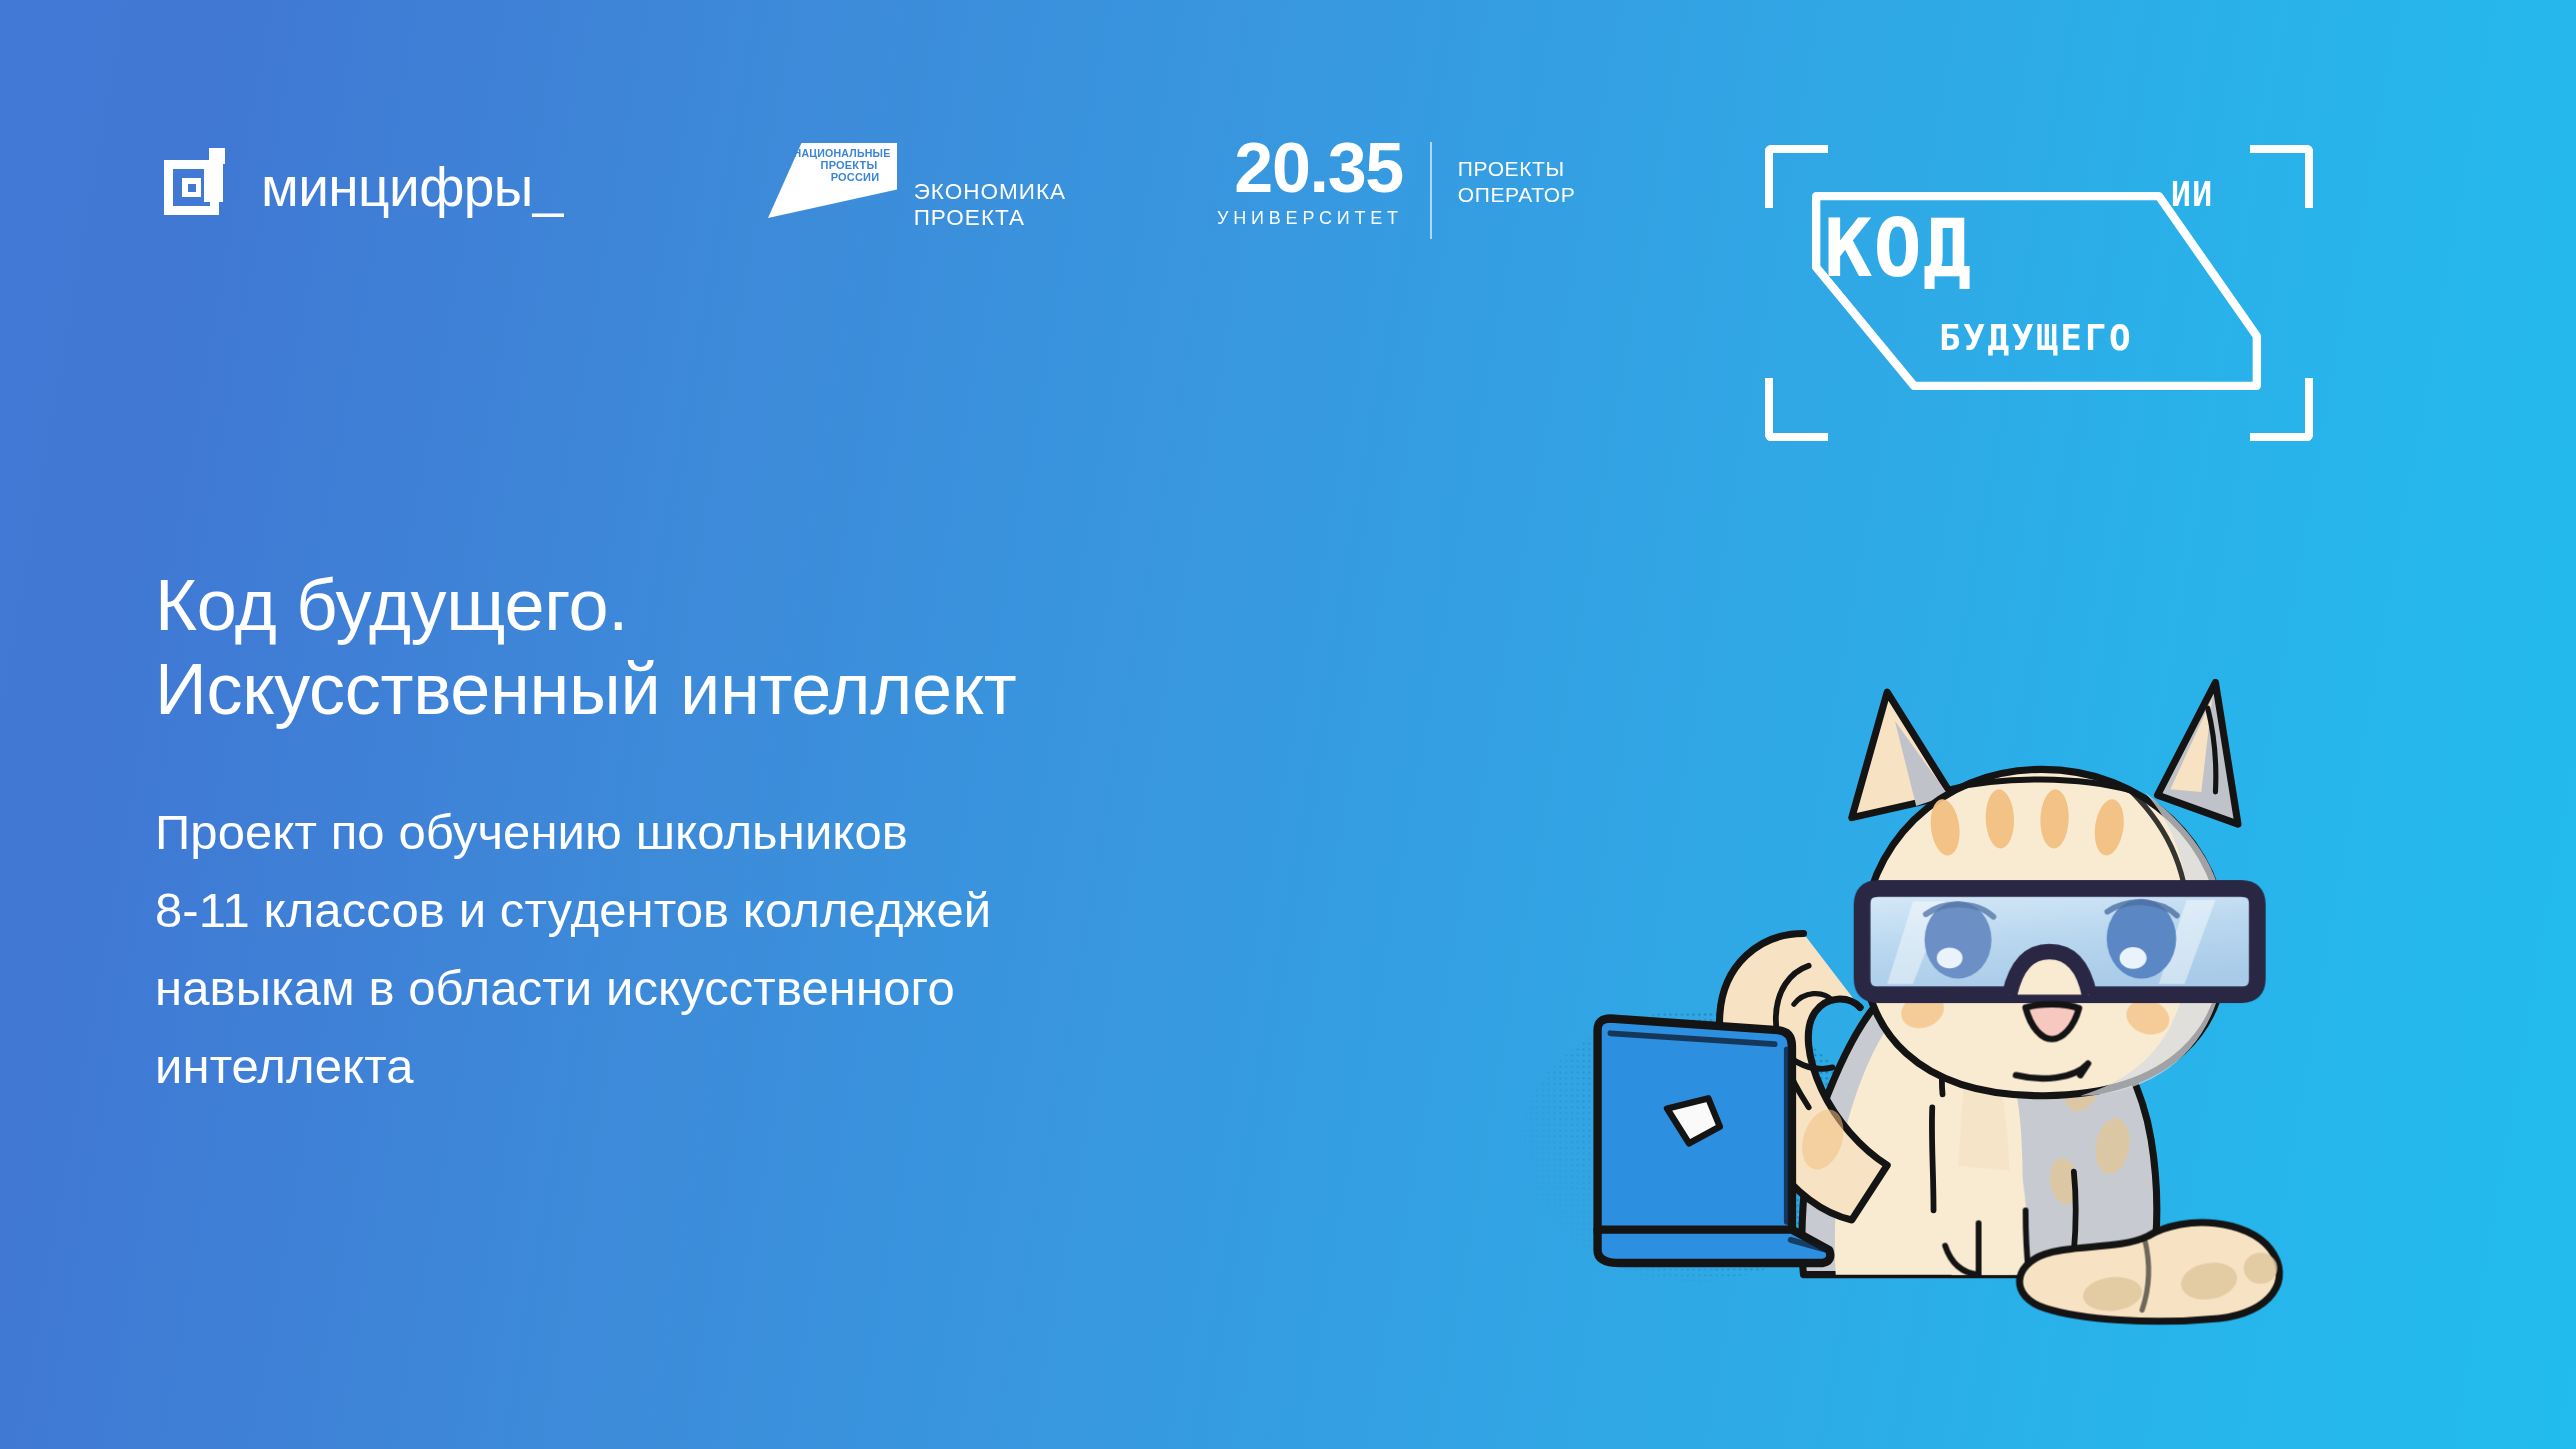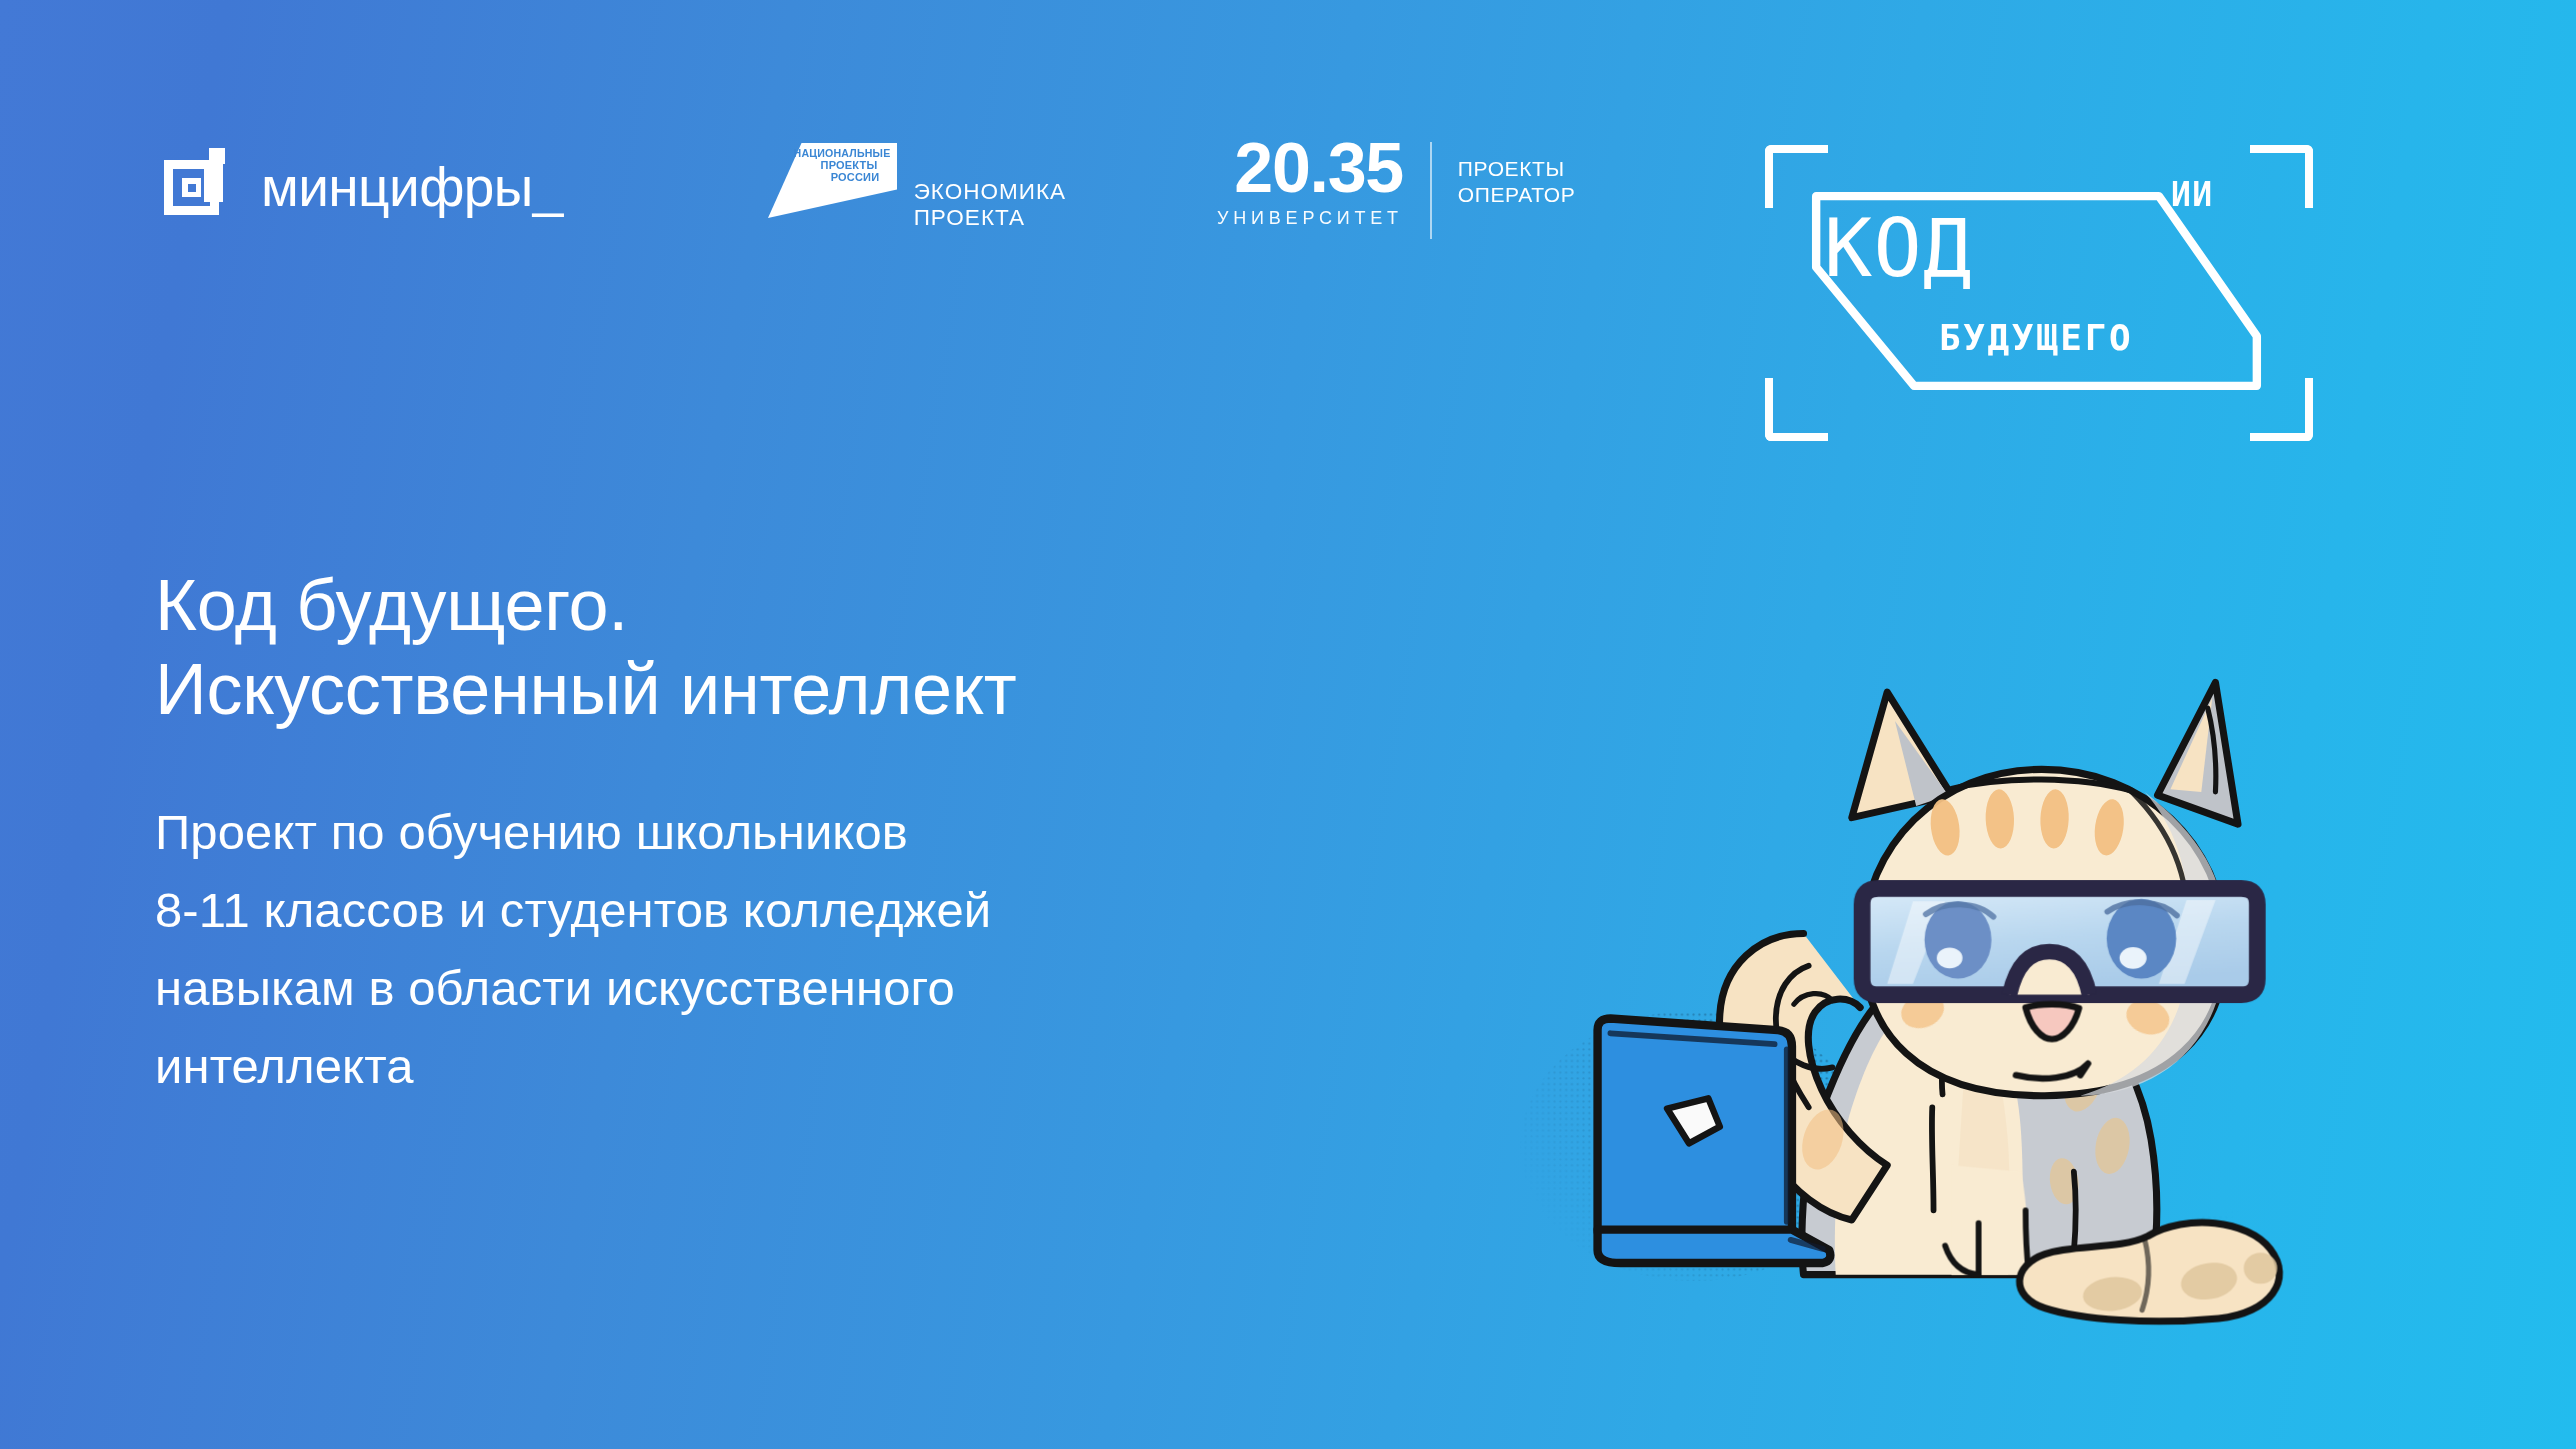--- a/index.html
+++ b/index.html
@@ -51,21 +51,21 @@
 
   
   #kod{position:absolute;left:1765px;top:145px;width:567px;height:296px;}
   .bracket{position:absolute;width:55px;height:55px;border-color:#fff;border-style:solid;border-width:0;}
   .bk-tl{left:0;top:0;border-left-width:8.4px;border-top-width:8.4px;border-top-left-radius:6.4px;}
   .bk-tr{right:19.3px;top:0;border-right-width:8.4px;border-top-width:8.4px;border-top-right-radius:6.4px;}
   .bk-bl{left:0;bottom:0;border-left-width:8.4px;border-bottom-width:8.4px;border-bottom-left-radius:6.4px;}
   .bk-br{right:19.3px;bottom:0;border-right-width:8.4px;border-bottom-width:8.4px;border-bottom-right-radius:6.4px;}
   .kod-shape{position:absolute;left:46px;top:46px;width:451px;height:200px;}
   .kod-shape svg{width:100%;height:100%;display:block;}
-  .kod-word{position:absolute;left:59px;top:64px;color:#fff;font-size:80px;line-height:80px;font-weight:400;letter-spacing:1.3px;font-family:"DejaVu Sans Mono","Liberation Mono",monospace;}
+  .kod-word{position:absolute;left:59px;top:64px;color:#fff;font-size:80px;line-height:80px;font-weight:700;letter-spacing:1.3px;font-family:"DejaVu Sans Mono","Liberation Mono",monospace;}
   .bud-word{position:absolute;left:174px;top:175px;color:#fff;font-size:36px;line-height:36px;font-weight:700;letter-spacing:2.6px;font-family:"DejaVu Sans Mono","Liberation Mono",monospace;}
   .ii-word{position:absolute;left:406px;top:33px;color:#fff;font-size:33px;line-height:33px;font-weight:700;letter-spacing:1.3px;font-family:"DejaVu Sans Mono","Liberation Mono",monospace;}
 
   
   #copy{position:absolute;left:155px;top:515px;width:1352px;}
   #headline{color:#fff;font-size:72px;line-height:84px;font-weight:400;letter-spacing:-0.3px;white-space:pre-line;}
   #subcopy{color:#fff;font-size:49px;line-height:78px;font-weight:400;margin-top:62px;white-space:pre-line;letter-spacing:0.1px;}
 
   
   #cat-art{position:absolute;left:1501px;top:631px;width:914px;height:708px;}

